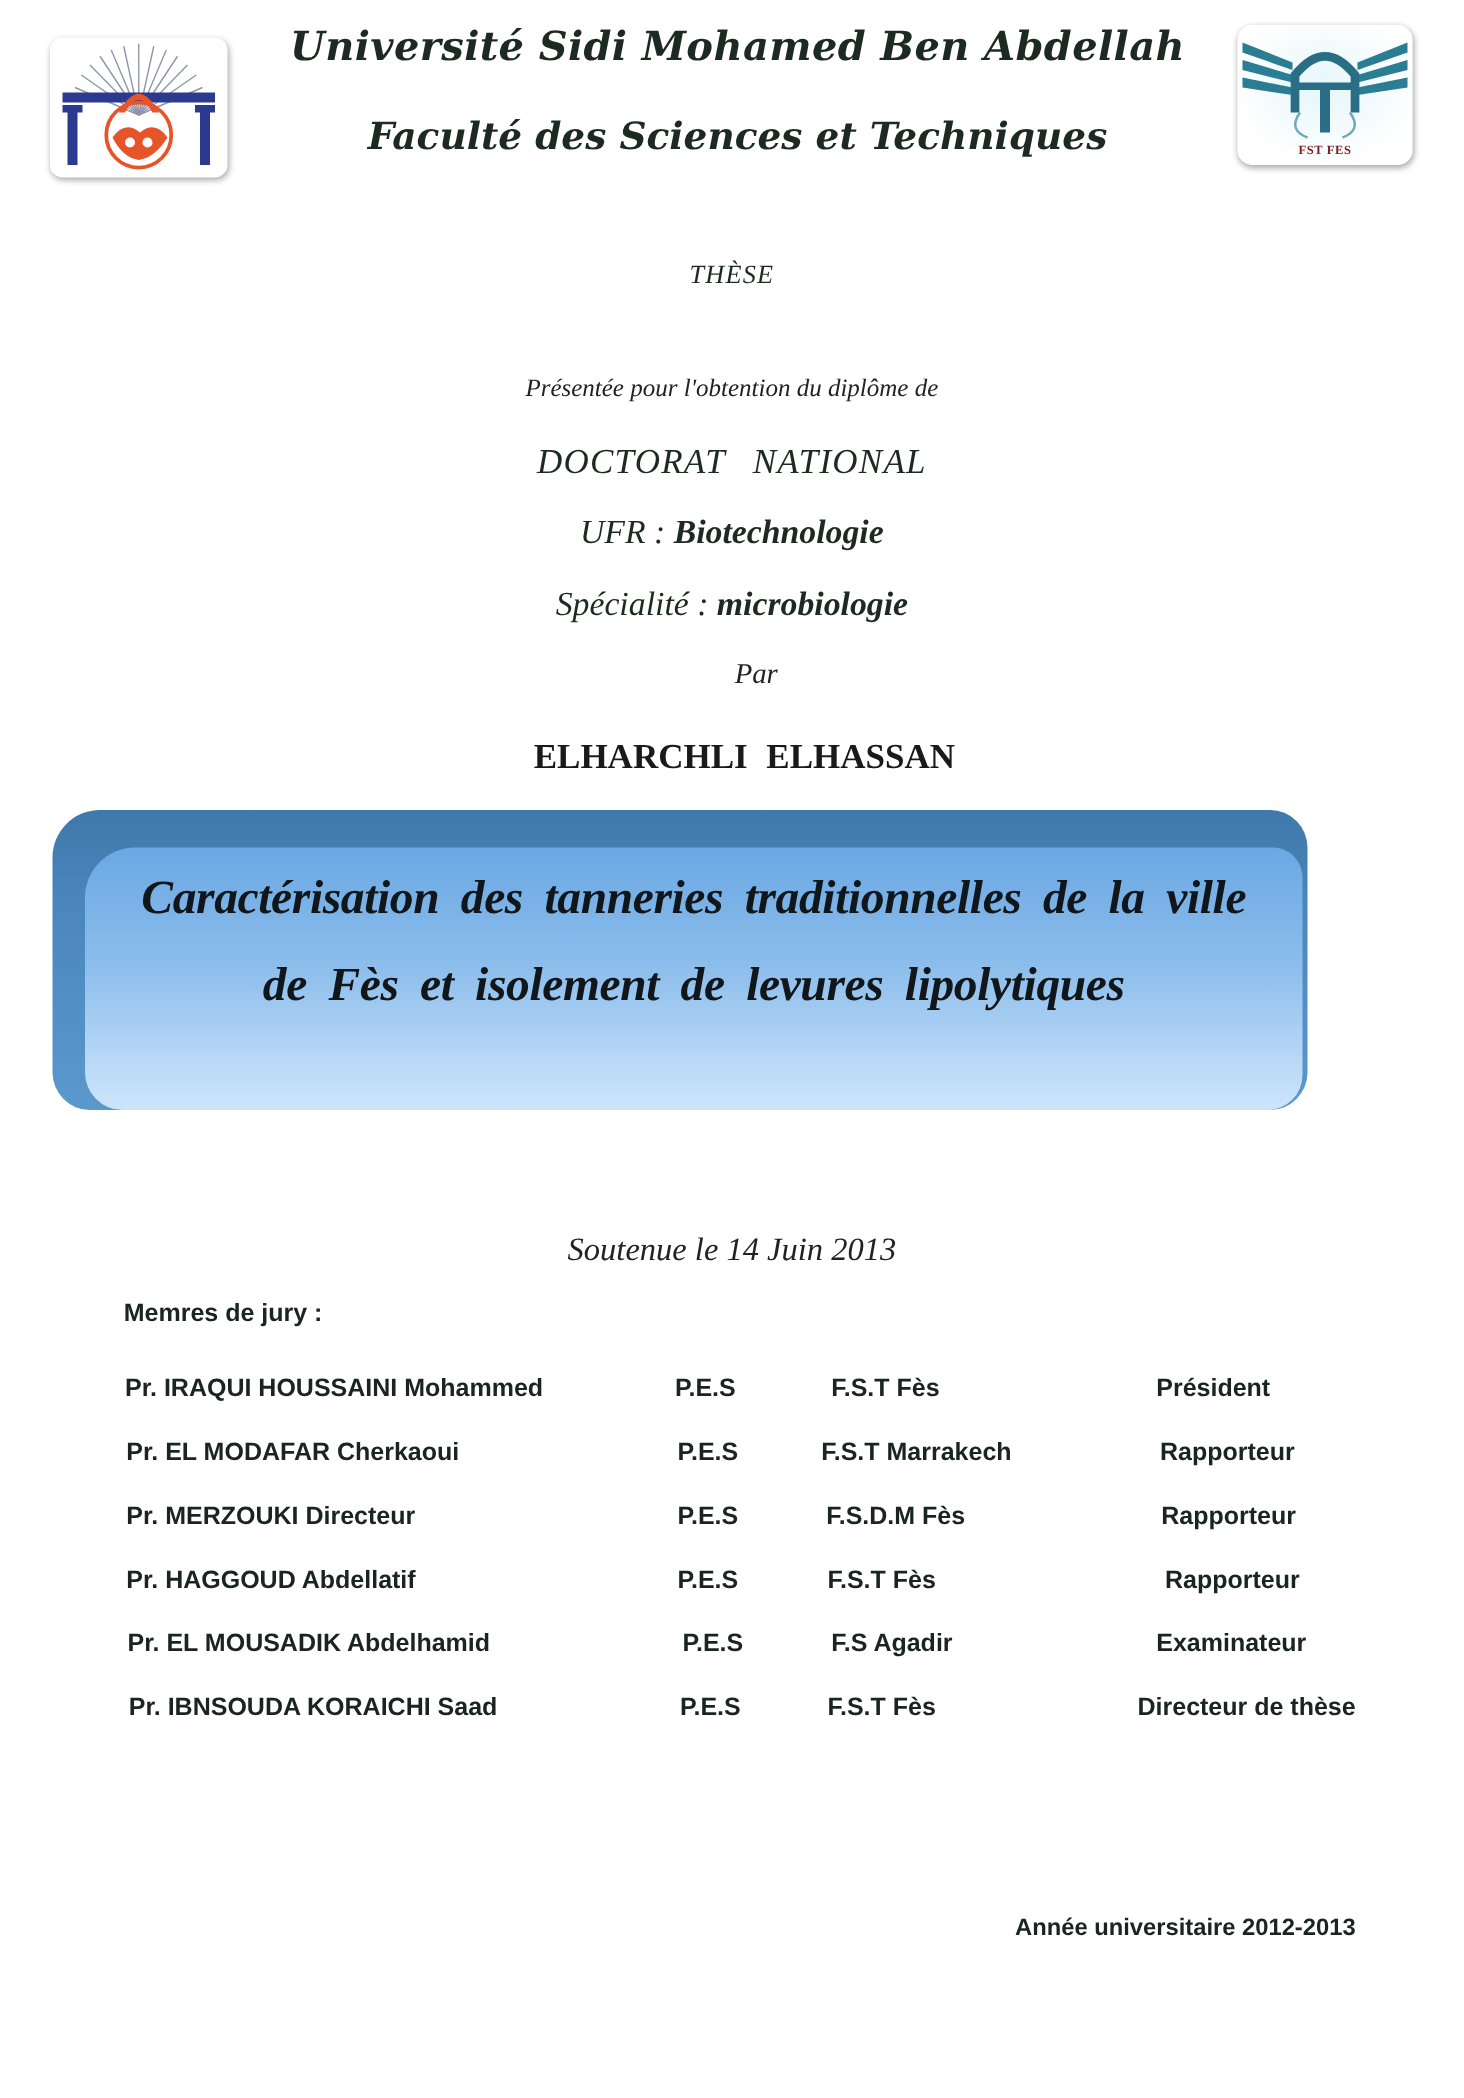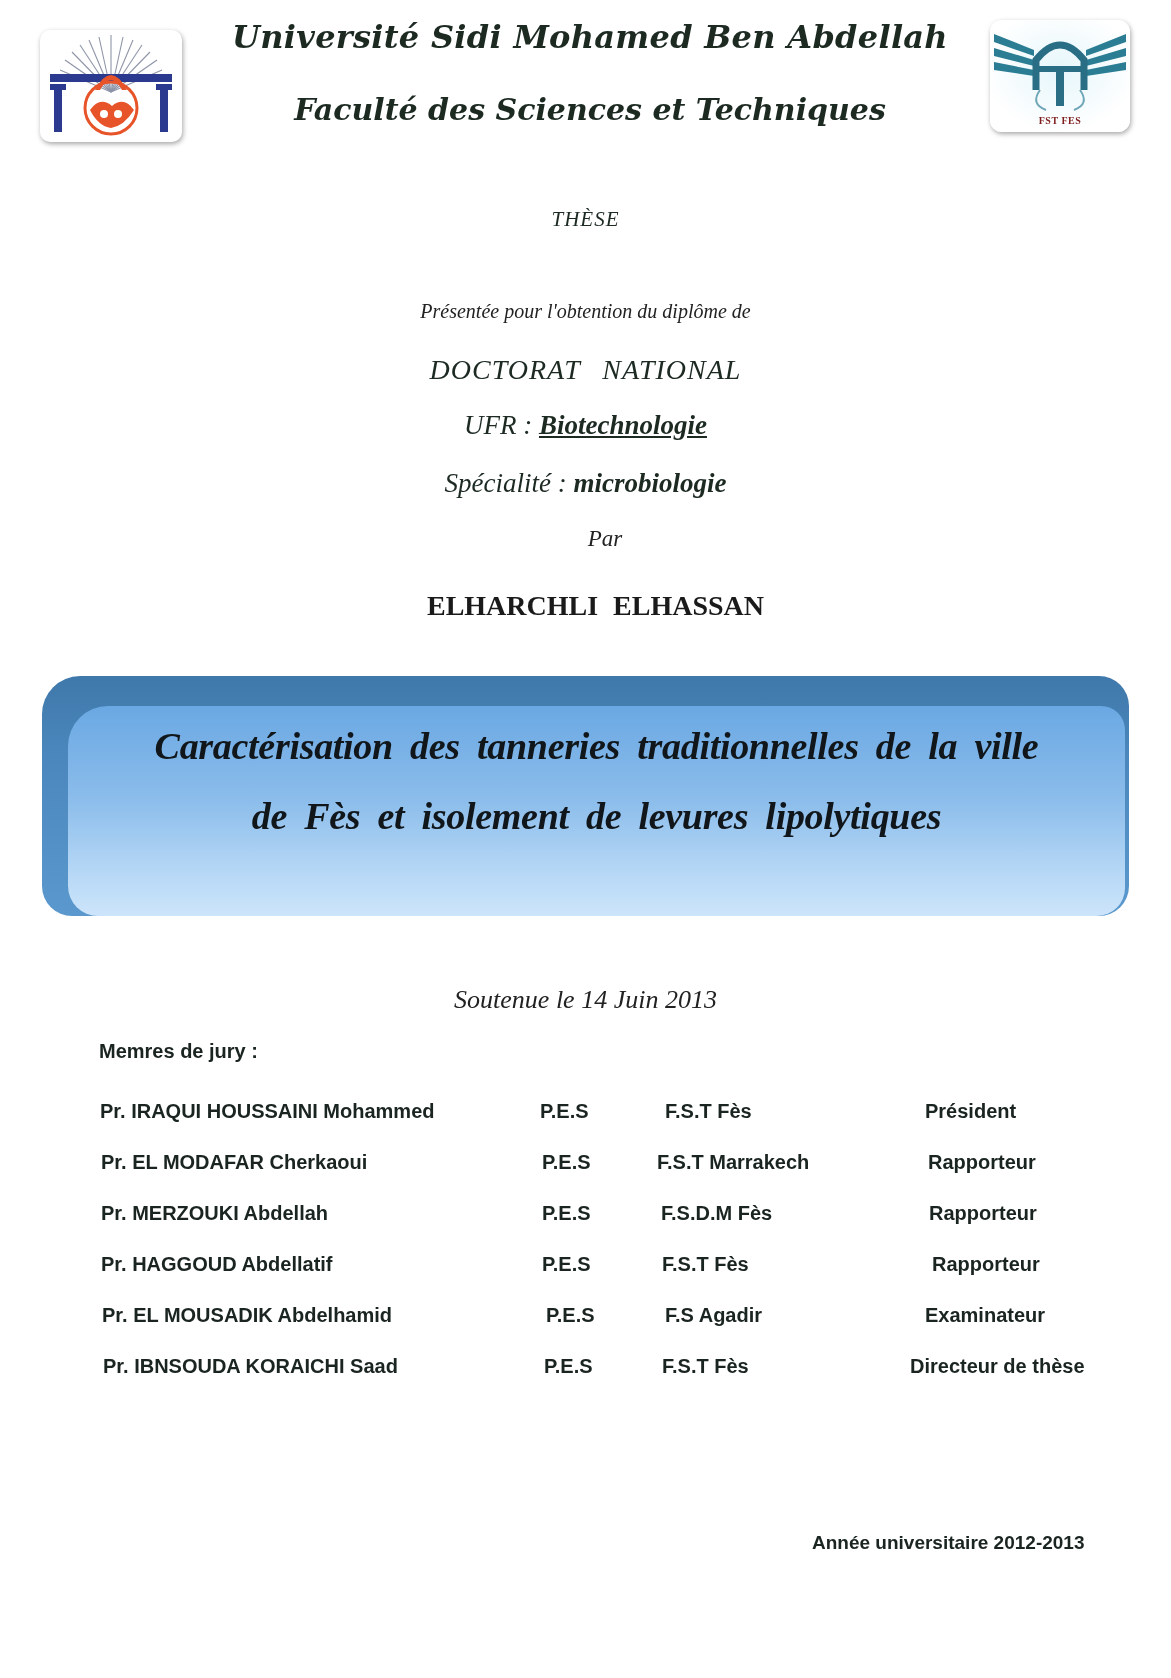--- a/index.html
+++ b/index.html
@@ -46,35 +46,35 @@
   }
   .presentee {
     top: 300px; font-style: italic; font-size: 20px; color: #222;
   }
   .doctorat {
     top: 354px; font-style: italic; font-size: 28px; color: #1c2a22; letter-spacing: 1px; word-spacing: 14px;
   }
   .ufr {
     top: 410px; font-style: italic; font-size: 27px; color: #1c2a22;
   }
-  .ufr b { font-weight: bold; text-decoration: underline; }
+  .ufr b { font-weight: bold; }
   .spec {
     top: 468px; font-style: italic; font-size: 27px; color: #1c2a22;
   }
   .spec b { font-weight: bold; }
   .par {
     top: 526px; font-style: italic; font-size: 23px; color: #222; padding-left: 39px;
   }
   .author {
     top: 590px; font-weight: bold; font-size: 28px; color: #1a1a1a; word-spacing: 8px; padding-left: 20px;
   }
 
   
   .banner {
-    left: 42px; top: 676px; width: 1087px; height: 240px;
+    left: 42px; top: 648px; width: 1004px; height: 240px;
   }
   .banner .back {
     position: absolute; left: 0; top: 0; right: 0; bottom: 0;
     background: linear-gradient(180deg, #3f78aa 0%, #4a86bb 30%, #5a98cd 100%);
     border-radius: 38px 30px 30px 30px;
   }
   .banner .face {
     position: absolute; left: 26px; top: 30px; right: 4px; bottom: 0;
     border-radius: 40px 24px 28px 30px;
     background: linear-gradient(180deg, #6aa8e3 0%, #8cbdeb 45%, #b7d8f6 80%, #cde5fb 100%);
@@ -202,21 +202,21 @@
   <span class="c-inst" style="left:665px;">F.S.T Fès</span>
   <span class="c-role" style="left:925px;">Président</span>
 </div>
 <div class="jury-row" style="top:1151px;">
   <span class="c-name" style="left:101px;">Pr. EL MODAFAR Cherkaoui</span>
   <span class="c-grade" style="left:542px;">P.E.S</span>
   <span class="c-inst" style="left:657px;">F.S.T  Marrakech</span>
   <span class="c-role" style="left:928px;">Rapporteur</span>
 </div>
 <div class="jury-row" style="top:1202px;">
-  <span class="c-name" style="left:101px;">Pr. MERZOUKI Abdellah</span>
+  <span class="c-name" style="left:101px;">Pr. MERZOUKI Directeur</span>
   <span class="c-grade" style="left:542px;">P.E.S</span>
   <span class="c-inst" style="left:661px;">F.S.D.M  Fès</span>
   <span class="c-role" style="left:929px;">Rapporteur</span>
 </div>
 <div class="jury-row" style="top:1253px;">
   <span class="c-name" style="left:101px;">Pr. HAGGOUD Abdellatif</span>
   <span class="c-grade" style="left:542px;">P.E.S</span>
   <span class="c-inst" style="left:662px;">F.S.T Fès</span>
   <span class="c-role" style="left:932px;">Rapporteur</span>
 </div>

